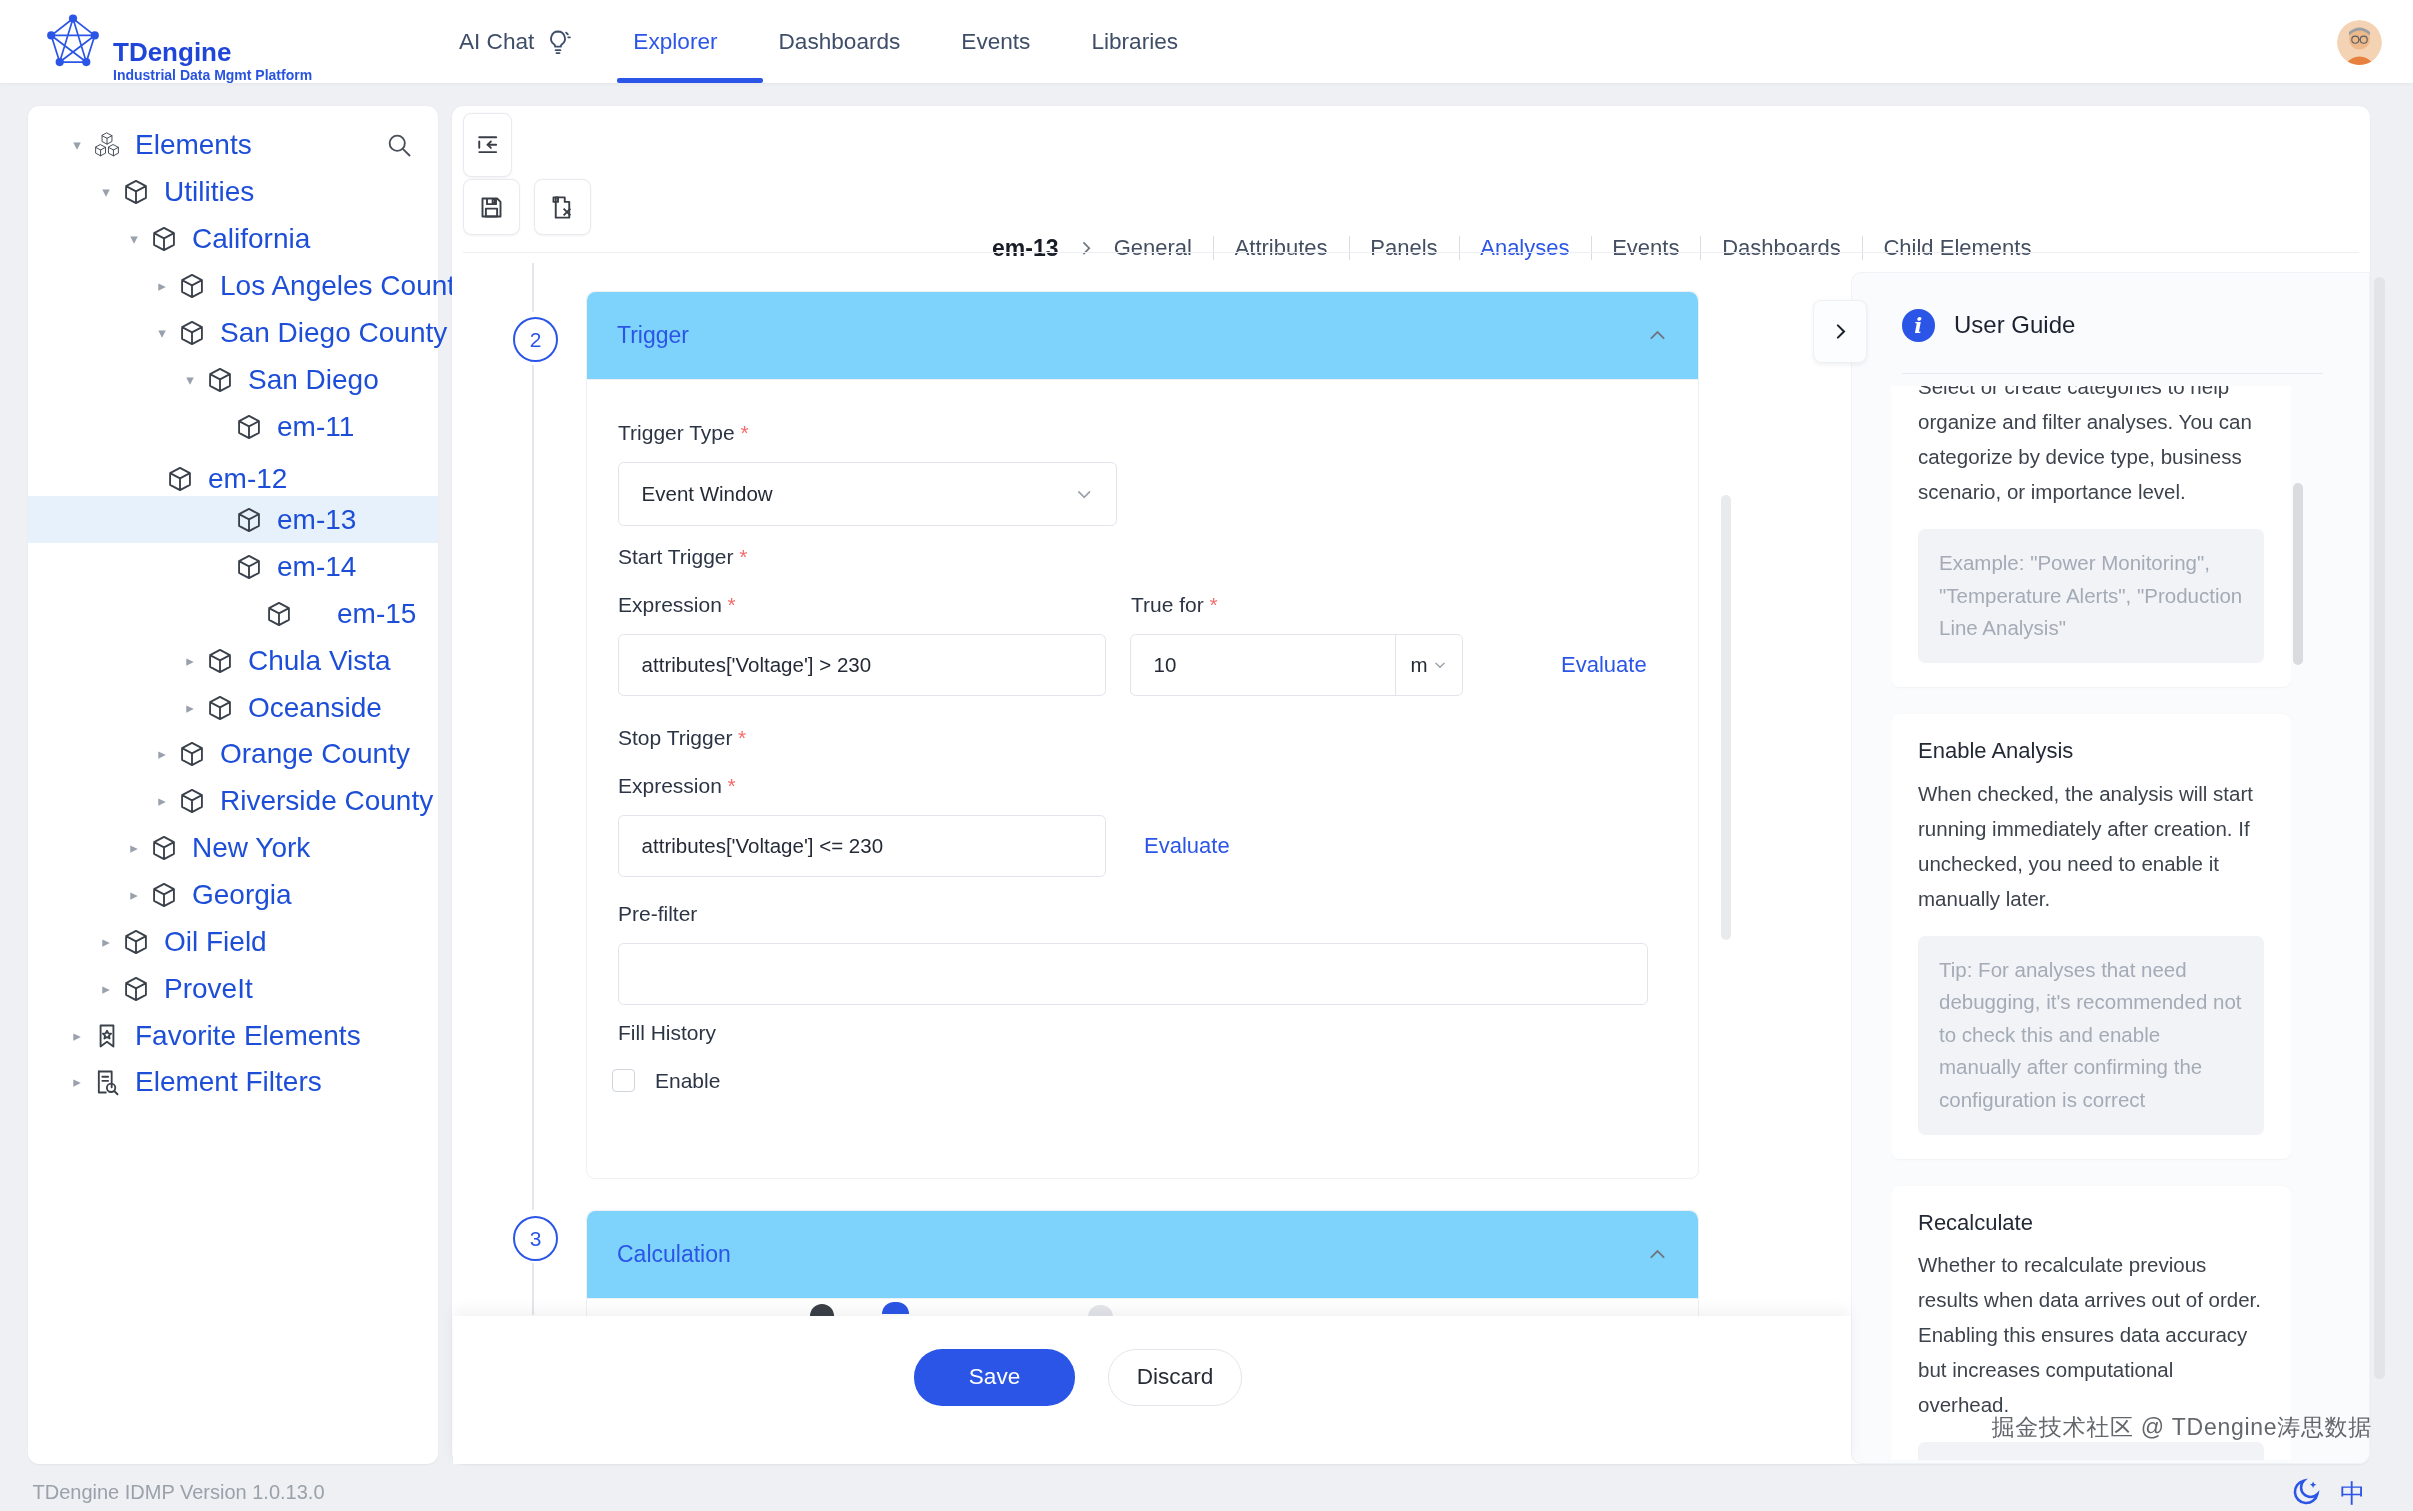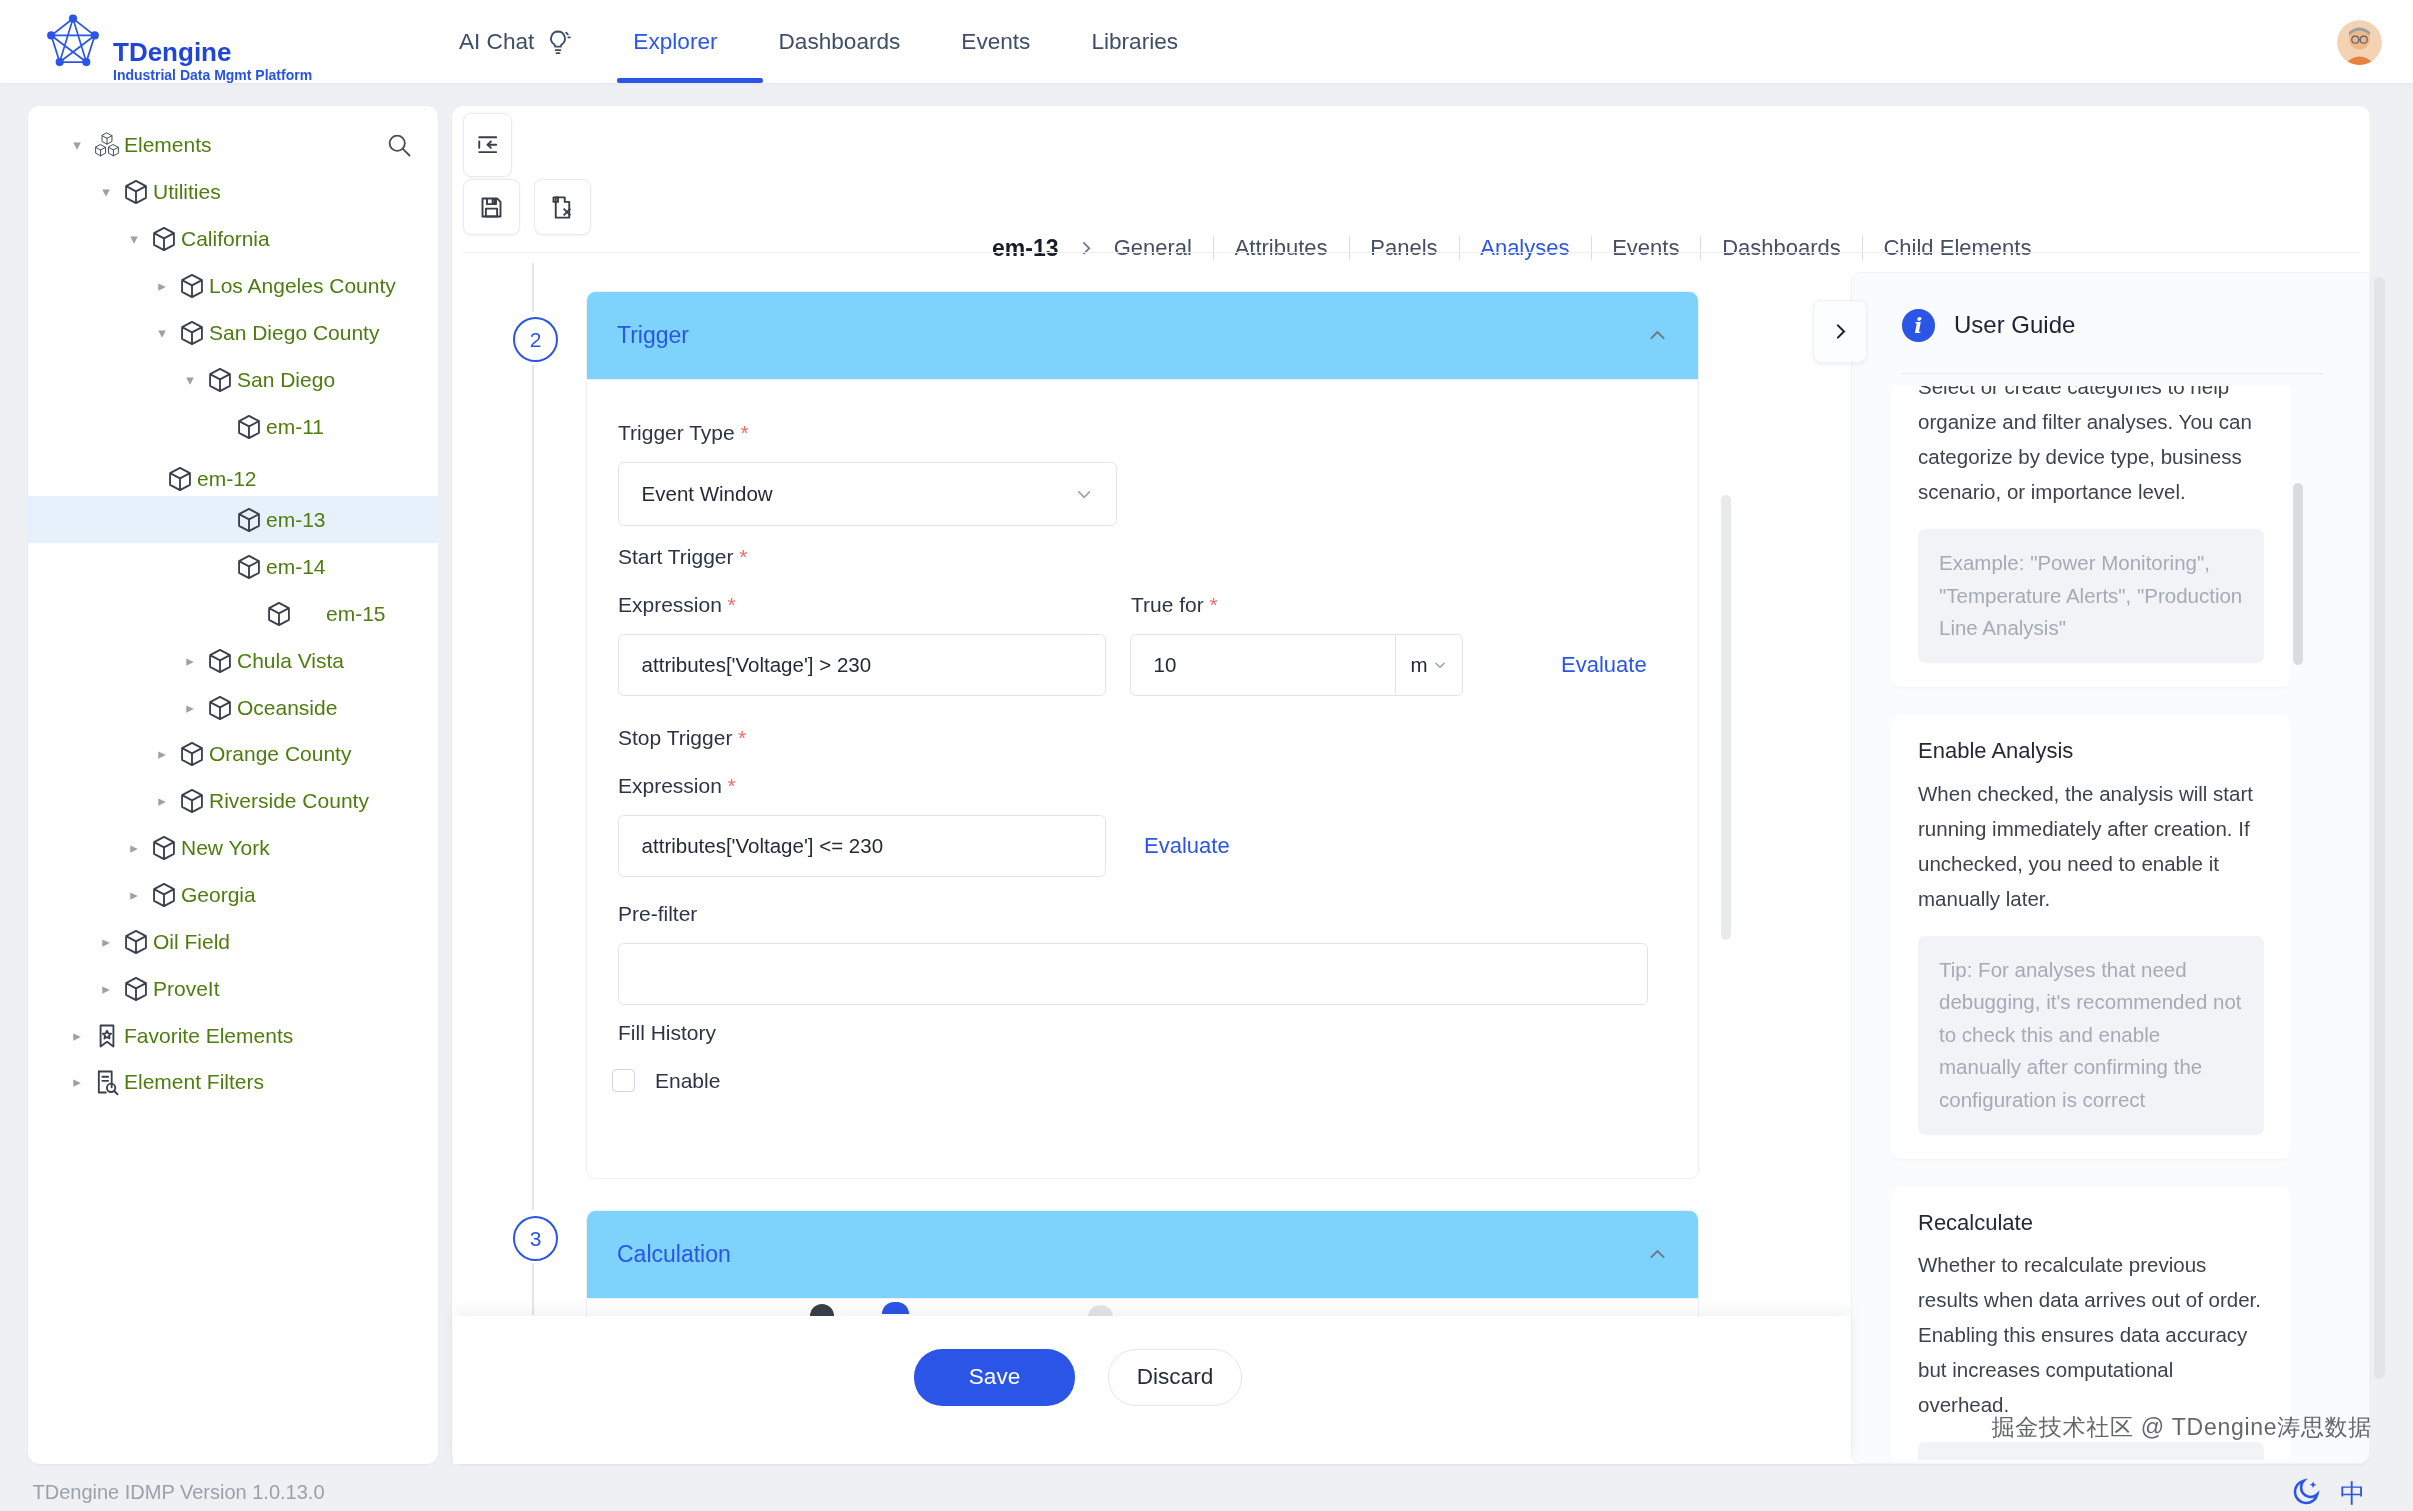--- a/index.html
+++ b/index.html
@@ -17,21 +17,21 @@
   #brand-sub{font-size:14px;font-weight:700;color:#2753e0;line-height:18.4px;}
   .nav-item{font-size:22.6px;color:#3e4d68;display:flex;align-items:center;gap:10px;cursor:pointer;}
   .nav-item.active{color:#2b55e6;text-align:center;}
   #nav-underline{background:#2b55e6;height:5px;border-radius:2.1px;}
   
   #sidebar{left:28px;top:106px;width:410px;height:1358px;}
   .trow{position:absolute;left:0;width:100%;height:47px;display:flex;align-items:center;cursor:pointer;}
   .trow.selected{background:#e6f1fc;}
   .trow .caret{width:28px;text-align:center;font-size:15px;color:#98a1ac;flex:0 0 28px;}
   .trow .ticon{width:31px;height:31px;flex:0 0 31px;display:flex;align-items:center;justify-content:center;}
-  .trow .tlabel{font-size:21px;color:#4d7c0f;margin-left:2px;white-space:nowrap;}
+  .trow .tlabel{font-size:28px;color:#1d4ed8;margin-left:13px;white-space:nowrap;}
   .trow .tsearch{position:absolute;right:25.4px;top:9.2px;width:28px;height:28px;}
   
   #main{left:452px;top:106px;width:1918px;height:1358px;}
   .iconbtn{position:absolute;background:#fff;border:0.7px solid #e8eaef;border-radius:8.5px;box-shadow:0 0.7px 2.1px rgba(15,23,42,.06);display:flex;align-items:center;justify-content:center;cursor:pointer;}
   #crumb{position:absolute;left:540px;top:122px;display:flex;align-items:center;height:40px;}
   #crumb-el{font-size:23px;font-weight:700;color:#171c26;}
   .crumb-chev{margin:0 18.4px;}
   .ctab{font-size:22px;color:#434e61;cursor:pointer;white-space:nowrap;}
   .ctab.active{color:#2b55e6;}
   .csep{width:0.7px;height:24px;background:#d9dde3;margin:0 21px;}

